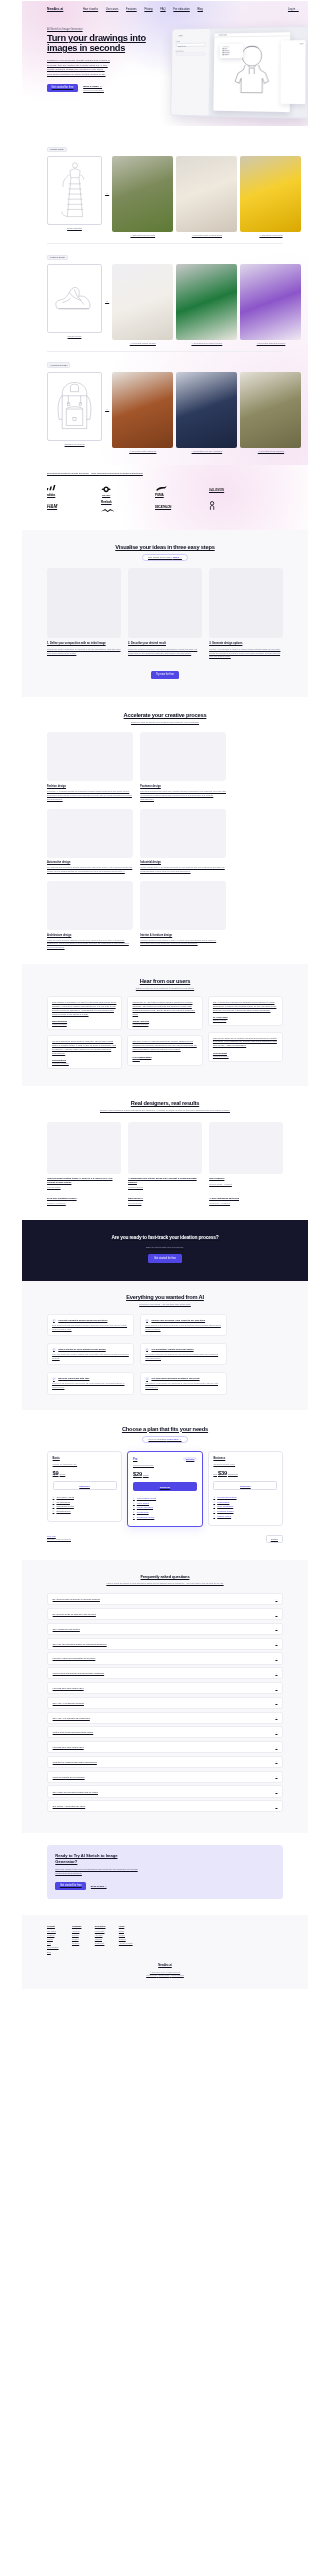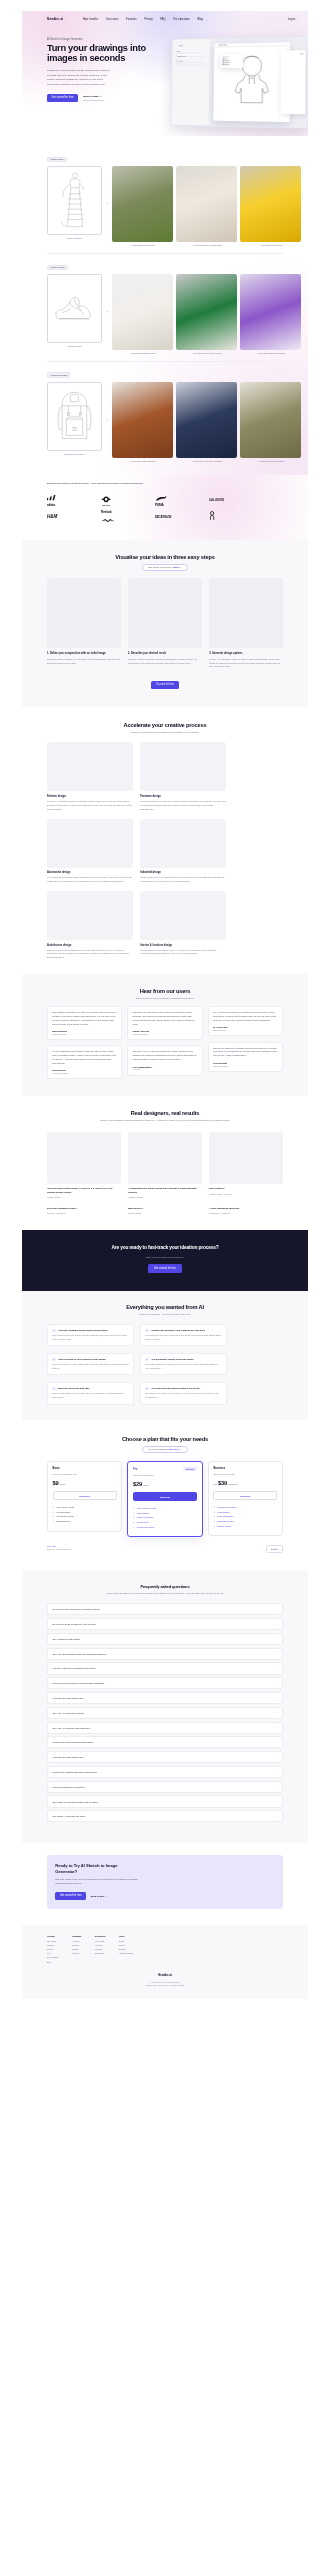--- a/index.html
+++ b/index.html
@@ -1,20 +1,20 @@
 <!DOCTYPE html>
 <html style="font-size:8.3px"><head>
 <meta charset="utf-8">
 <style>
   * { margin:0; padding:0; box-sizing:border-box; }
   body {
     width:330px; font-family:"Liberation Sans", sans-serif;
     background:#fff; color:#0f1020; -webkit-font-smoothing:antialiased;
   }
-  .wrap { width:286px; margin:11px auto; }
+  .wrap { width:286px; margin:1px auto;text-decoration:underline; }
 
   
   .hero {
     position:relative; overflow:hidden;
     background:
       radial-gradient(circle at 12% 6%, #f3d9ec 0%, rgba(243,217,236,0) 34%),
       radial-gradient(circle at 52% 2%, #dcd6f7 0%, rgba(220,214,247,0) 38%),
       radial-gradient(circle at 88% 58%, #f0dcf0 0%, rgba(240,220,240,0) 42%),
       linear-gradient(180deg,#f7f4fb 0%, #ffffff 62%);
     padding-bottom:9.3px;

